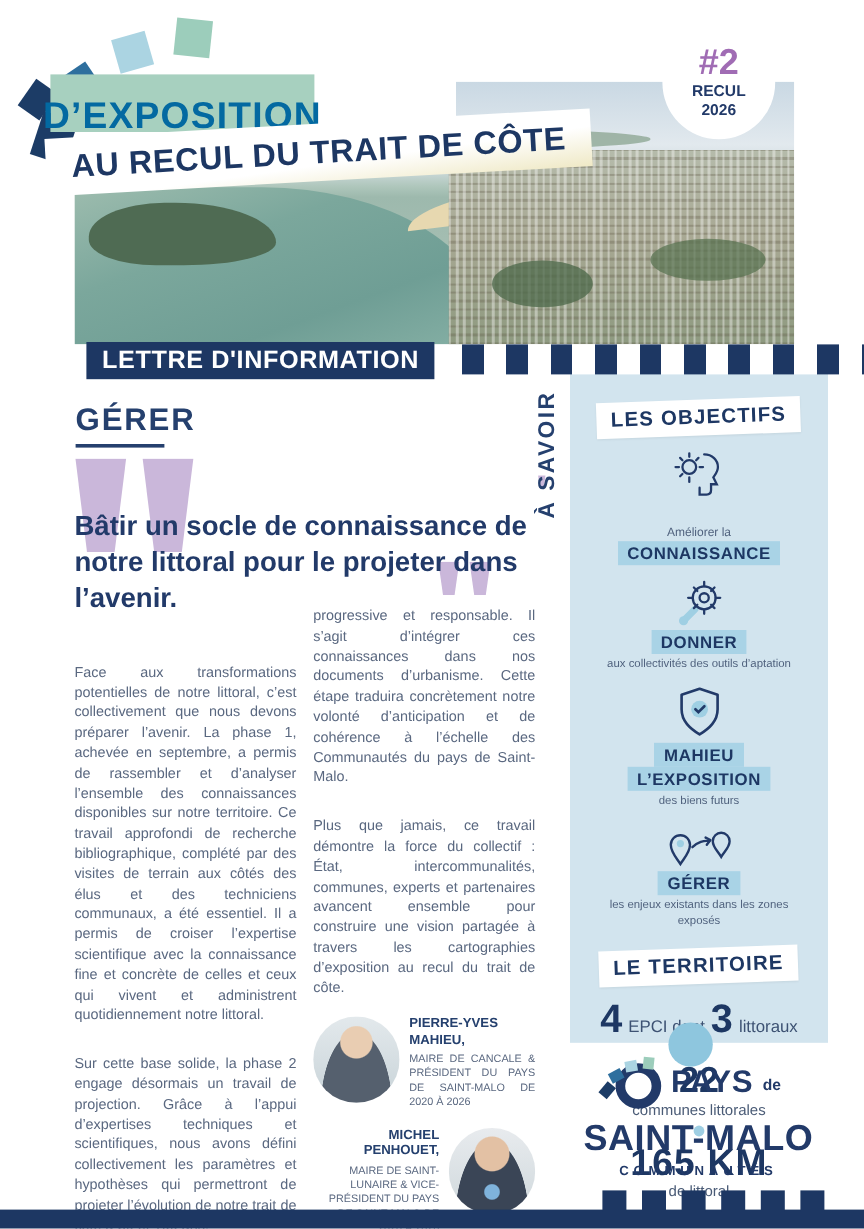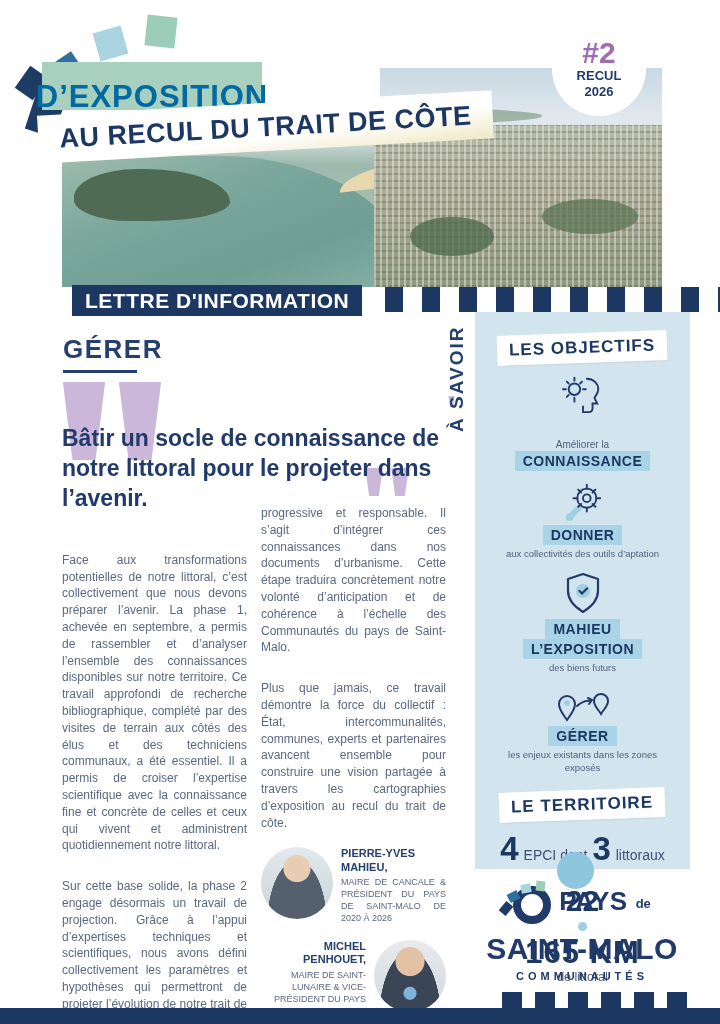--- a/index.html
+++ b/index.html
@@ -256,20 +256,21 @@
 
     <div class="stats">
       <div class="stat-row">
         <span class="big">4</span>
         <span class="mid">EPCI dont</span>
         <span class="big">3</span>
         <span class="mid">littoraux</span>
       </div>
       <div class="dot"></div>
       <div class="n22">22</div>
+      <div class="stat-sub">communes littorales</div>
       <div class="dot"></div>
       <div class="n165">165 KM</div>
       <div class="stat-sub">de littoral</div>
     </div>
   </div>
   <div class="sb-circle"></div>
 
   <div class="logo">
     <div class="logo-row">
       <span class="tile" style="left:32px;top:18px;width:12px;height:9px;background:#1c3c66;transform:rotate(-50deg);"></span>

